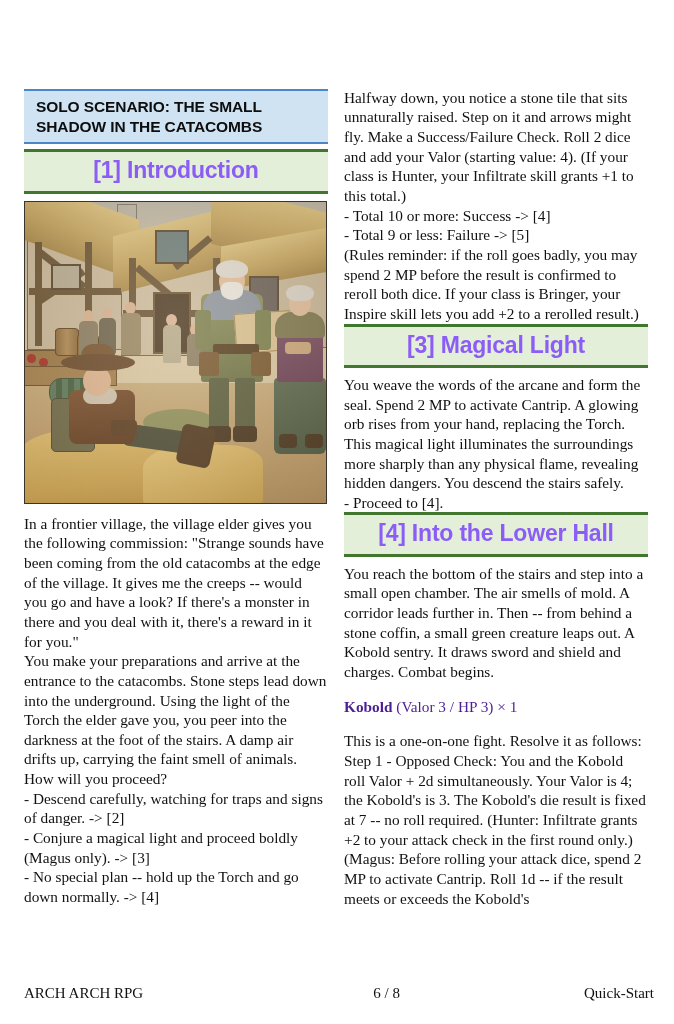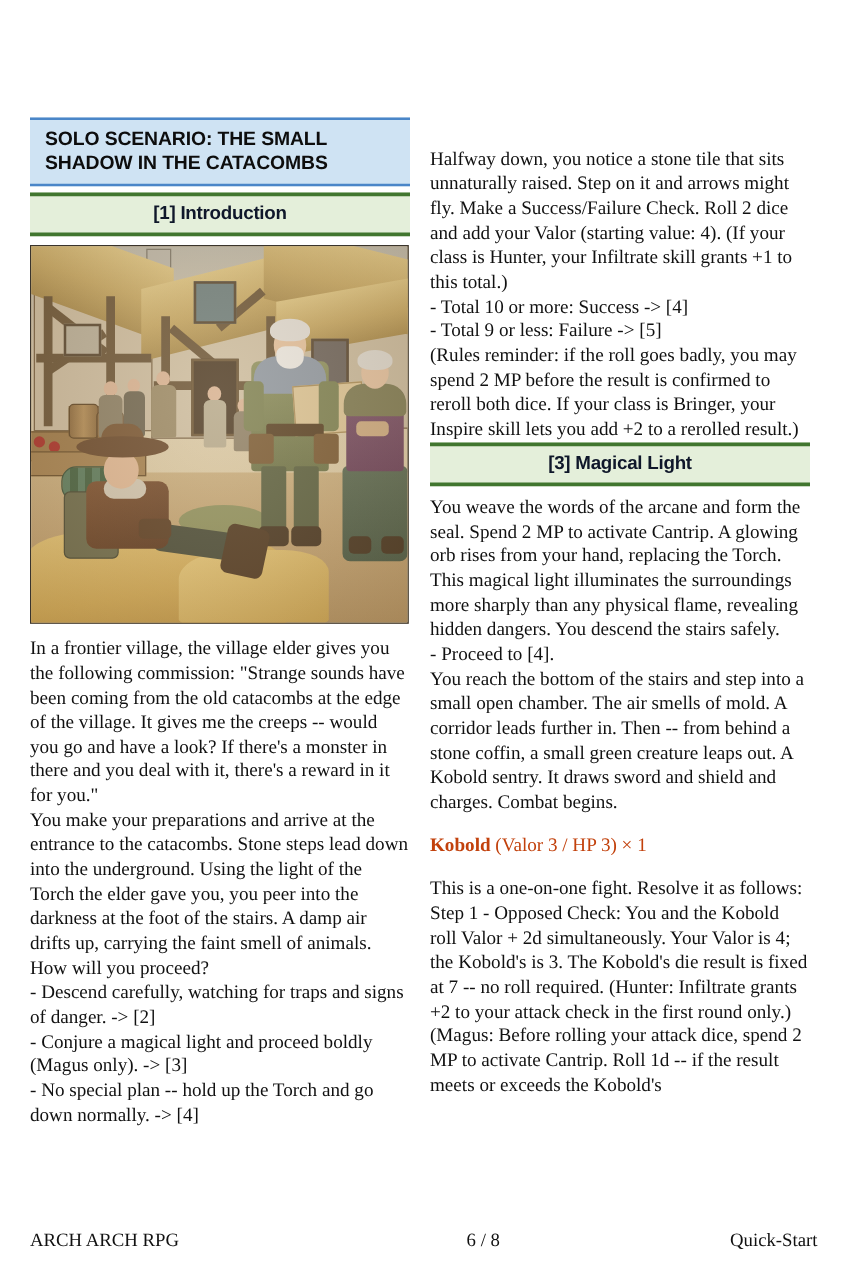--- a/index.html
+++ b/index.html
@@ -59,42 +59,42 @@
     background: #e4efda;
     border-top: 3px solid #41762f;
     border-bottom: 3px solid #41762f;
     padding: 6px 4px 7px 4px;
     text-align: center;
     margin-bottom: 7px;
   }
   .sec-head-title {
     font-family: "Liberation Sans", "DejaVu Sans", sans-serif;
     font-weight: bold;
-    font-size: 15px;
+    font-size: 23px;
     line-height: 1.1;
-    color: #0f172a;
+    color: #8b5cf6;
     letter-spacing: -0.2px;
   }
   .sec-head.spaced { }
 
   
   .para {
     font-size: 15.3px;
     line-height: 1.285;
     white-space: pre-line;
     margin: 0 0 0 0;
     text-align: left;
     color: #111111;
   }
   .gap { height: 15px; }
 
   .statline {
     font-size: 15.3px;
     line-height: 1.285;
-    color: #c2410c;
+    color: #4c1d95;
   }
   .statline b { font-weight: bold; }
 
   
   .illus-wrap {
     width: 303px;
     height: 303px;
     border: 1.5px solid #3a342c;
     box-sizing: border-box;
     overflow: hidden;
@@ -429,20 +429,23 @@
 - Total 9 or less: Failure -&gt; [5]
 (Rules reminder: if the roll goes badly, you may spend 2 MP before the result is confirmed to reroll both dice. If your class is Bringer, your Inspire skill lets you add +2 to a rerolled result.)</div>
 
       <div class="sec-head spaced">
         <div class="sec-head-title">[3] Magical Light</div>
       </div>
 
       <div class="para">You weave the words of the arcane and form the seal. Spend 2 MP to activate Cantrip. A glowing orb rises from your hand, replacing the Torch. This magical light illuminates the surroundings more sharply than any physical flame, revealing hidden dangers. You descend the stairs safely.
 - Proceed to [4].</div>
 
+      <div class="sec-head spaced">
+        <div class="sec-head-title">[4] Into the Lower Hall</div>
+      </div>
 
       <div class="para">You reach the bottom of the stairs and step into a small open chamber. The air smells of mold. A corridor leads further in. Then -- from behind a stone coffin, a small green creature leaps out. A Kobold sentry. It draws sword and shield and charges. Combat begins.</div>
 
       <div class="gap"></div>
 
       <div class="statline"><b>Kobold</b><span> (Valor 3 / HP 3) × 1</span></div>
 
       <div class="gap"></div>
 
       <div class="para">This is a one-on-one fight. Resolve it as follows:

